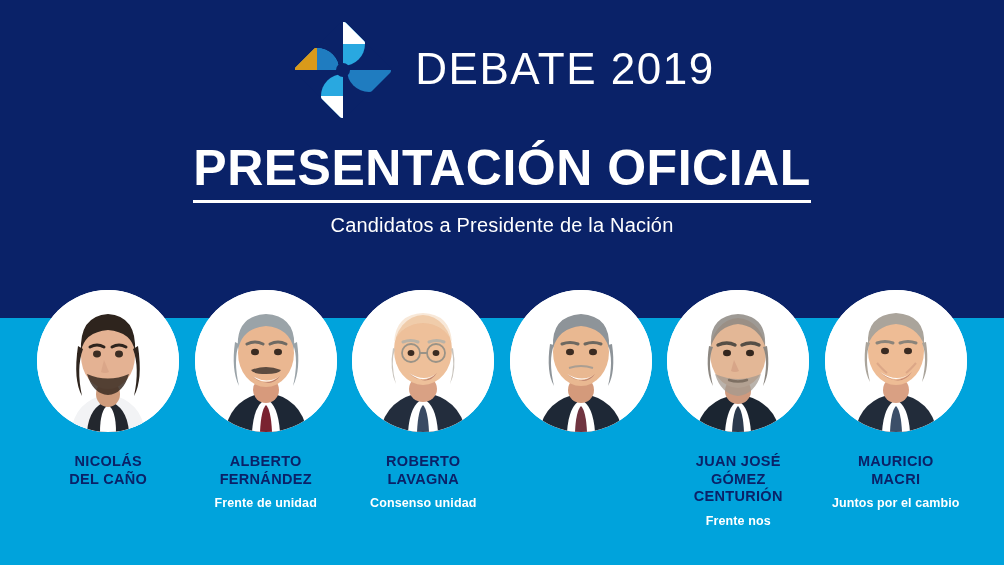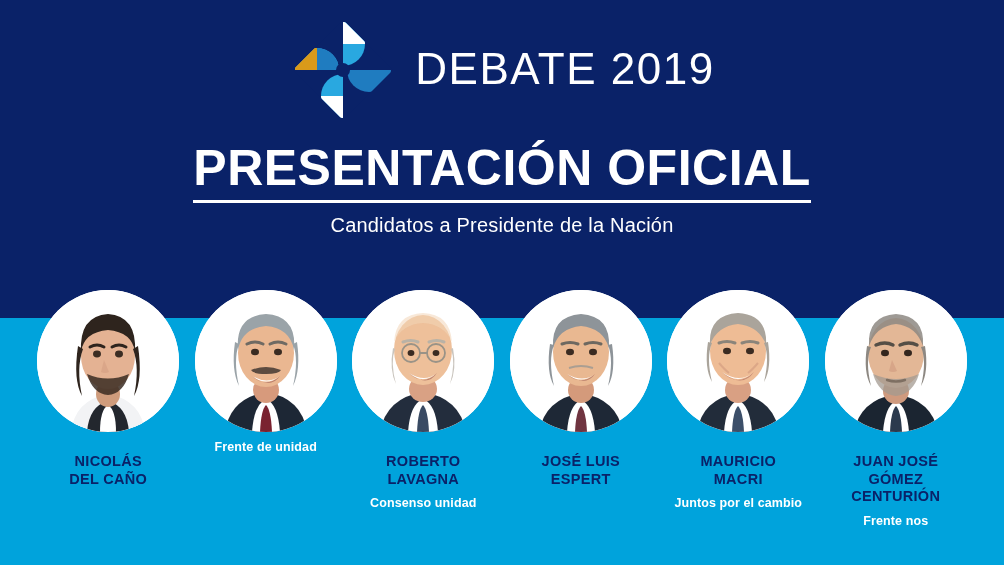--- a/index.html
+++ b/index.html
@@ -230,20 +230,22 @@
             <ellipse cx="60" cy="62" rx="4" ry="3.2" fill="#3a2b22"></ellipse>
             <ellipse cx="83" cy="62" rx="4" ry="3.2" fill="#3a2b22"></ellipse>
             <path d="M52 54 q8 -4 16 0" stroke="#6f6a63" stroke-width="3" fill="none" stroke-linecap="round"></path>
             <path d="M75 54 q8 -4 16 0" stroke="#6f6a63" stroke-width="3" fill="none" stroke-linecap="round"></path>
             <path d="M56 80 q15 -6 30 0 q-2 4 -15 4 q-13 0 -15 -4 Z" fill="#5c4b40"></path>
             <path d="M57 86 q14 11 28 0 q-13 9 -28 0 Z" fill="#ffffff"></path>
             <path d="M57 86 q14 13 28 0 q-10 14 -28 0 Z" fill="#8d4a4a" opacity="0.55"></path>
           </g>
         </svg>
       </div>
+      <div class="cand-name">ALBERTO
+FERNÁNDEZ</div>
       <div class="cand-party">Frente de unidad</div>
     </div>
 
     <div class="cand">
       <div class="photo-ring">
         <svg viewBox="0 0 142 142" xmlns="http://www.w3.org/2000/svg">
           <rect width="142" height="142" fill="#ffffff"></rect>
           <g>
             <path d="M28 142 q6 -34 43 -40 q37 6 43 40 Z" fill="#232d3d"></path>
             <path d="M56 142 q2 -28 15 -33 q13 5 15 33 Z" fill="#ffffff"></path>
@@ -286,22 +288,49 @@
             <ellipse cx="60" cy="62" rx="4" ry="3.2" fill="#3a2b22"></ellipse>
             <ellipse cx="83" cy="62" rx="4" ry="3.2" fill="#3a2b22"></ellipse>
             <path d="M52 54 q8 -3 16 0" stroke="#6d6860" stroke-width="3" fill="none" stroke-linecap="round"></path>
             <path d="M75 54 q8 -3 16 0" stroke="#6d6860" stroke-width="3" fill="none" stroke-linecap="round"></path>
             <path d="M57 84 q14 11 28 0 q-12 9 -28 0 Z" fill="#ffffff"></path>
             <path d="M57 84 q14 13 28 0 q-10 14 -28 0 Z" fill="#8d4a4a" opacity="0.5"></path>
             <path d="M59 78 q12 -4 24 0" stroke="#aa9e92" stroke-width="2" fill="none"></path>
           </g>
         </svg>
       </div>
-      <div class="cand-name">JOSÉ LUIS
-ESPERT</div>
+    </div>
+
+    <div class="cand">
+      <div class="photo-ring">
+        <svg viewBox="0 0 142 142" xmlns="http://www.w3.org/2000/svg">
+          <rect width="142" height="142" fill="#ffffff"></rect>
+          <g>
+            <path d="M29 142 q6 -32 42 -38 q36 6 42 38 Z" fill="#1b2531"></path>
+            <path d="M58 142 q2 -26 13 -31 q11 5 13 31 Z" fill="#ffffff"></path>
+            <path d="M65 142 q1 -21 6 -26 q5 5 6 26 Z" fill="#2b3a4d"></path>
+            <ellipse cx="71" cy="101" rx="13" ry="13" fill="#cf9a7e"></ellipse>
+            <ellipse cx="71" cy="63" rx="28" ry="35" fill="#e3b796"></ellipse>
+            <path d="M44 56 q-2 -30 27 -32 q29 2 27 32 q-7 -20 -27 -22 q-20 2 -27 22 Z" fill="#8d8882" opacity="0.85"></path>
+            <path d="M42 56 q-4 26 4 40 q-6 -25 0 -39 Z" fill="#8d8882"></path>
+            <path d="M100 56 q4 26 -4 40 q6 -25 0 -39 Z" fill="#8d8882"></path>
+            <path d="M48 84 q23 10 46 0 q-6 20 -23 22 q-17 -2 -23 -22 Z" fill="#a39a90" opacity="0.75"></path>
+            <ellipse cx="60" cy="63" rx="4" ry="3.2" fill="#33261e"></ellipse>
+            <ellipse cx="83" cy="63" rx="4" ry="3.2" fill="#33261e"></ellipse>
+            <path d="M51 55 q9 -4 17 0" stroke="#554e46" stroke-width="3.4" fill="none" stroke-linecap="round"></path>
+            <path d="M75 55 q9 -4 17 0" stroke="#554e46" stroke-width="3.4" fill="none" stroke-linecap="round"></path>
+            <path d="M62 90 q9 3 18 0" stroke="#7e6f62" stroke-width="2.4" fill="none" stroke-linecap="round"></path>
+            <path d="M67 70 l-3 11 q4 2 8 0 Z" fill="#cf9a7e" opacity="0.6"></path>
+          </g>
+        </svg>
+      </div>
+      <div class="cand-name">JUAN JOSÉ
+GÓMEZ
+CENTURIÓN</div>
+      <div class="cand-party">Frente nos</div>
     </div>
 
     <div class="cand">
       <div class="photo-ring">
         <svg viewBox="0 0 142 142" xmlns="http://www.w3.org/2000/svg">
           <rect width="142" height="142" fill="#ffffff"></rect>
           <g>
             <path d="M30 142 q5 -33 41 -39 q36 6 41 39 Z" fill="#222c3a"></path>
             <path d="M57 142 q2 -27 14 -32 q12 5 14 32 Z" fill="#ffffff"></path>
             <path d="M65 142 q1 -21 6 -26 q5 5 6 26 Z" fill="#3c4f69"></path>
@@ -319,43 +348,14 @@
             <path d="M52 73 q6 7 10 10" stroke="#d09a7e" stroke-width="2" fill="none" opacity="0.6"></path>
             <path d="M91 73 q-6 7 -10 10" stroke="#d09a7e" stroke-width="2" fill="none" opacity="0.6"></path>
           </g>
         </svg>
       </div>
       <div class="cand-name">MAURICIO
 MACRI</div>
       <div class="cand-party">Juntos por el cambio</div>
     </div>
 
-    <div class="cand">
-      <div class="photo-ring">
-        <svg viewBox="0 0 142 142" xmlns="http://www.w3.org/2000/svg">
-          <rect width="142" height="142" fill="#ffffff"></rect>
-          <g>
-            <path d="M29 142 q6 -32 42 -38 q36 6 42 38 Z" fill="#1b2531"></path>
-            <path d="M58 142 q2 -26 13 -31 q11 5 13 31 Z" fill="#ffffff"></path>
-            <path d="M65 142 q1 -21 6 -26 q5 5 6 26 Z" fill="#2b3a4d"></path>
-            <ellipse cx="71" cy="101" rx="13" ry="13" fill="#cf9a7e"></ellipse>
-            <ellipse cx="71" cy="63" rx="28" ry="35" fill="#e3b796"></ellipse>
-            <path d="M44 56 q-2 -30 27 -32 q29 2 27 32 q-7 -20 -27 -22 q-20 2 -27 22 Z" fill="#8d8882" opacity="0.85"></path>
-            <path d="M42 56 q-4 26 4 40 q-6 -25 0 -39 Z" fill="#8d8882"></path>
-            <path d="M100 56 q4 26 -4 40 q6 -25 0 -39 Z" fill="#8d8882"></path>
-            <path d="M48 84 q23 10 46 0 q-6 20 -23 22 q-17 -2 -23 -22 Z" fill="#a39a90" opacity="0.75"></path>
-            <ellipse cx="60" cy="63" rx="4" ry="3.2" fill="#33261e"></ellipse>
-            <ellipse cx="83" cy="63" rx="4" ry="3.2" fill="#33261e"></ellipse>
-            <path d="M51 55 q9 -4 17 0" stroke="#554e46" stroke-width="3.4" fill="none" stroke-linecap="round"></path>
-            <path d="M75 55 q9 -4 17 0" stroke="#554e46" stroke-width="3.4" fill="none" stroke-linecap="round"></path>
-            <path d="M62 90 q9 3 18 0" stroke="#7e6f62" stroke-width="2.4" fill="none" stroke-linecap="round"></path>
-            <path d="M67 70 l-3 11 q4 2 8 0 Z" fill="#cf9a7e" opacity="0.6"></path>
-          </g>
-        </svg>
-      </div>
-      <div class="cand-name">JUAN JOSÉ
-GÓMEZ
-CENTURIÓN</div>
-      <div class="cand-party">Frente nos</div>
-    </div>
-
   </div>
 </div>
 
 </body></html>

